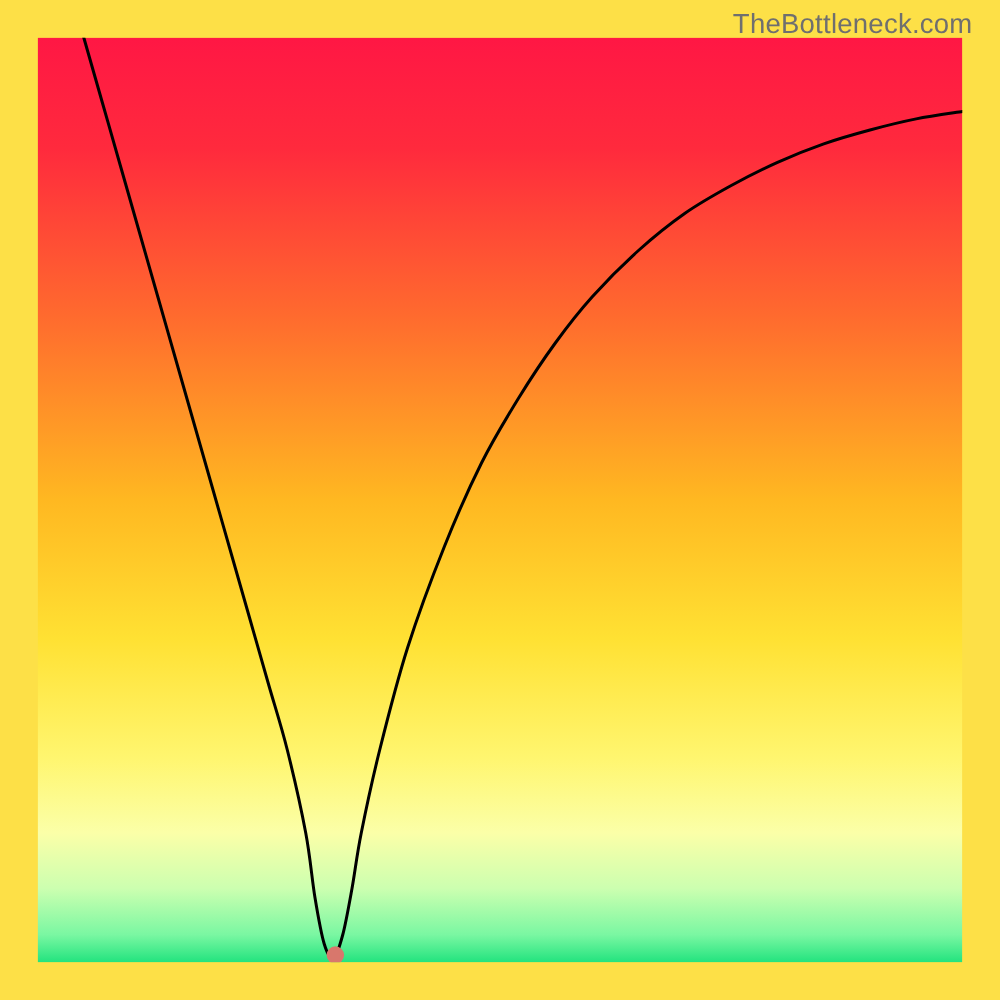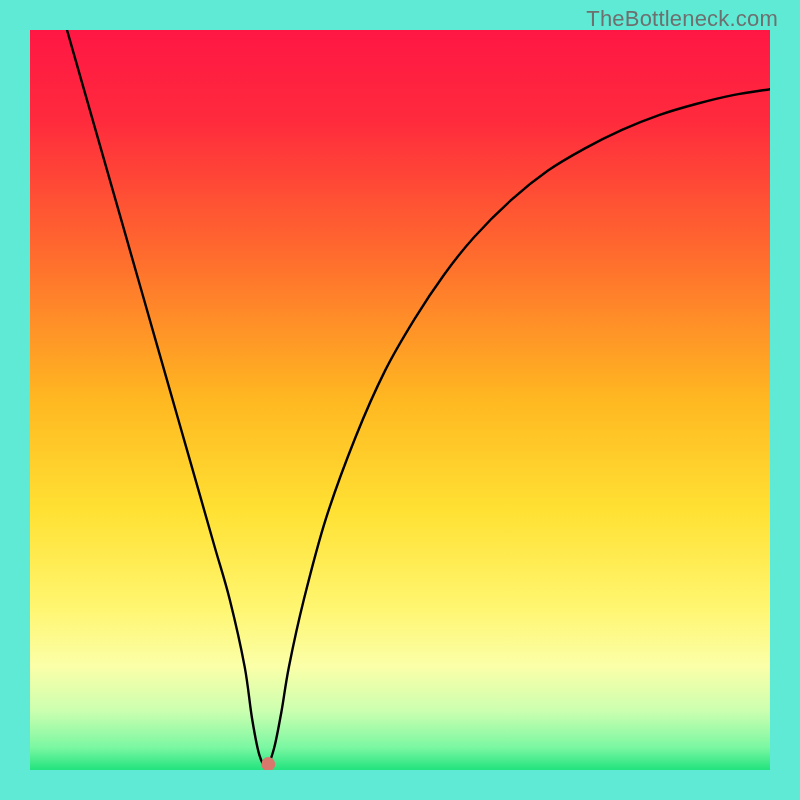--- a/index.html
+++ b/index.html
@@ -7,21 +7,21 @@
     padding: 0;
     width: 800px;
     height: 800px;
     background: #000;
     font-family: Arial, Helvetica, sans-serif;
   }
   .frame {
     position: relative;
     width: 800px;
     height: 800px;
-    background: #5eead4;
+    background: #fde047;
   }
   .plot-area {
     position: absolute;
     left: 30px;
     top: 30px;
     width: 740px;
     height: 740px;
     overflow: hidden;
   }
   .watermark {

